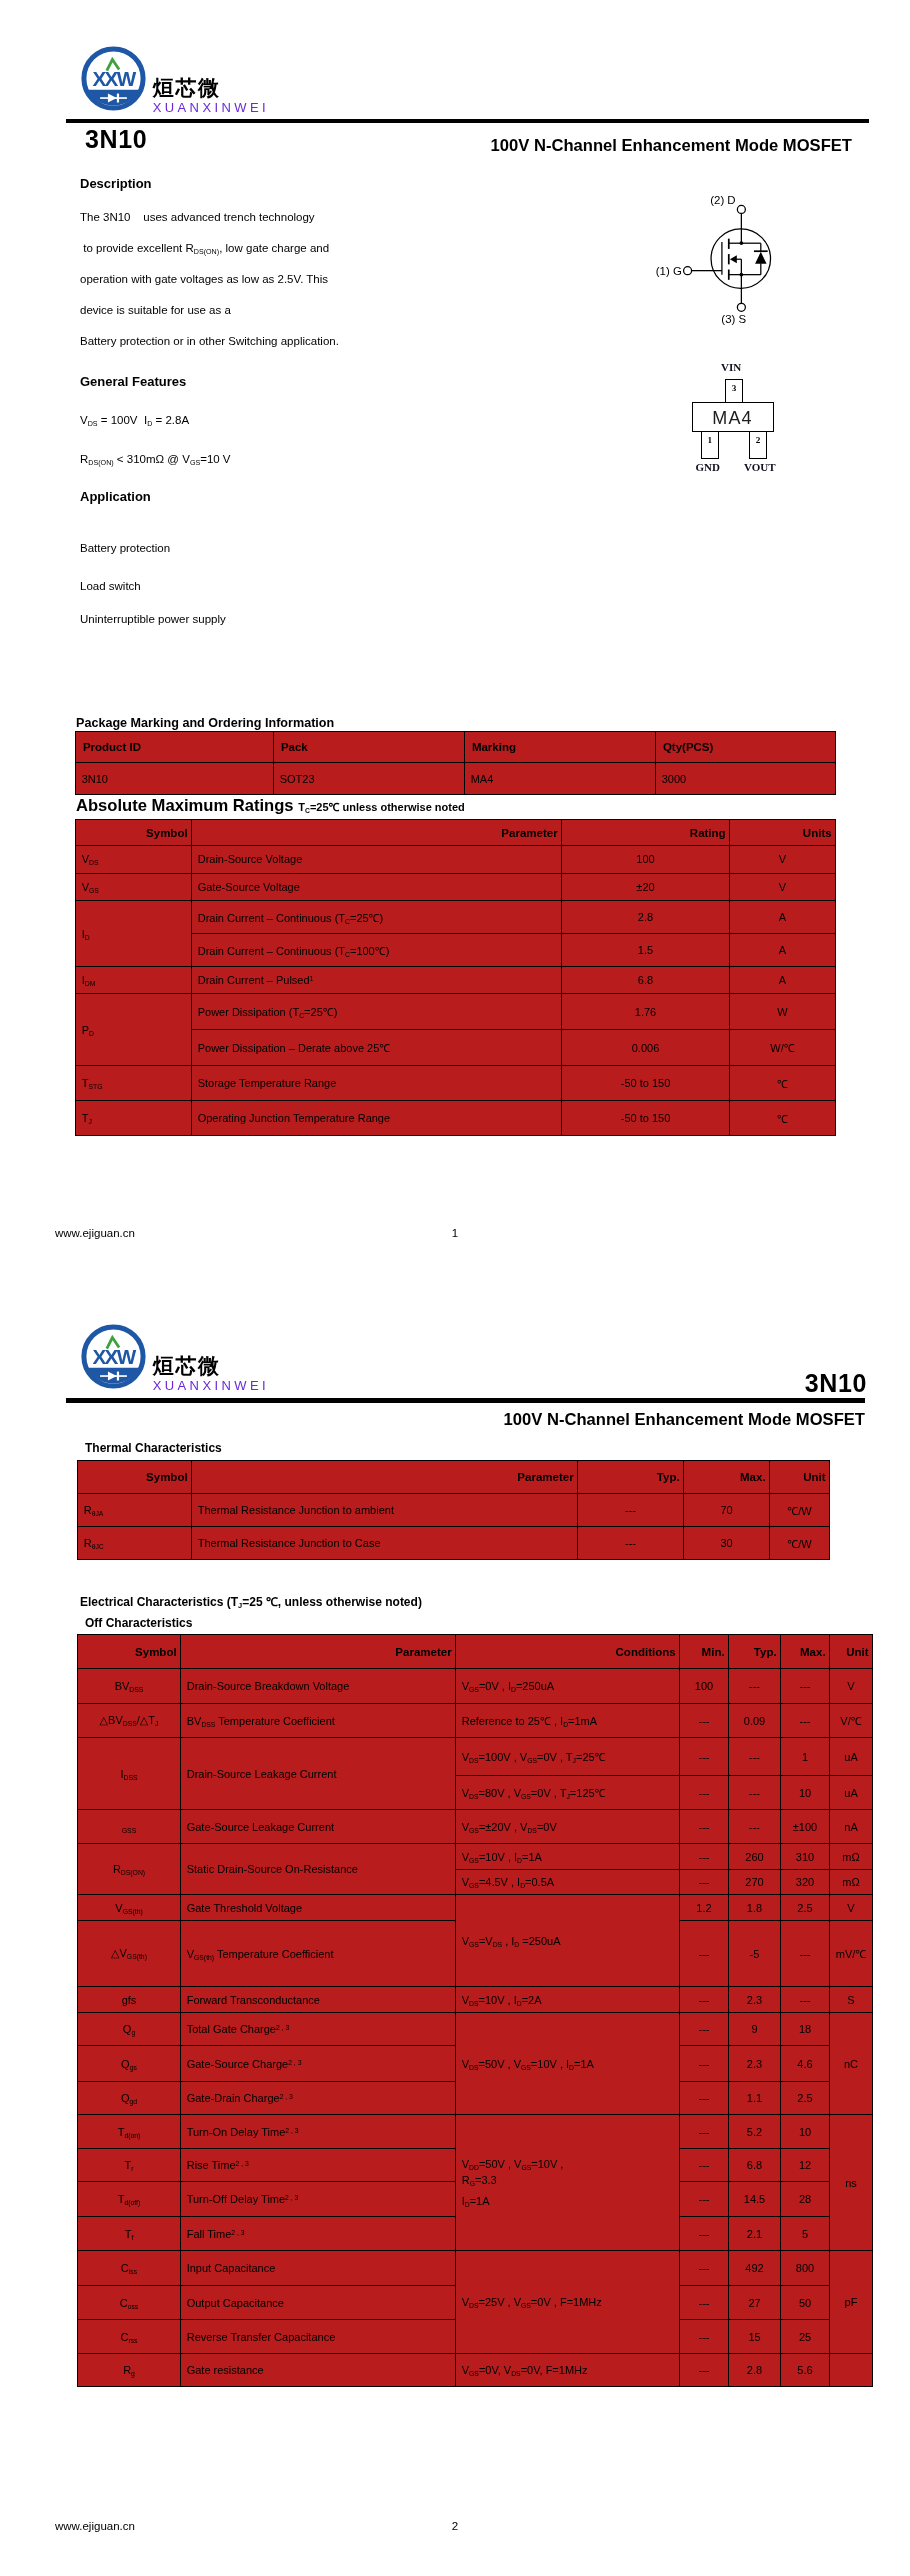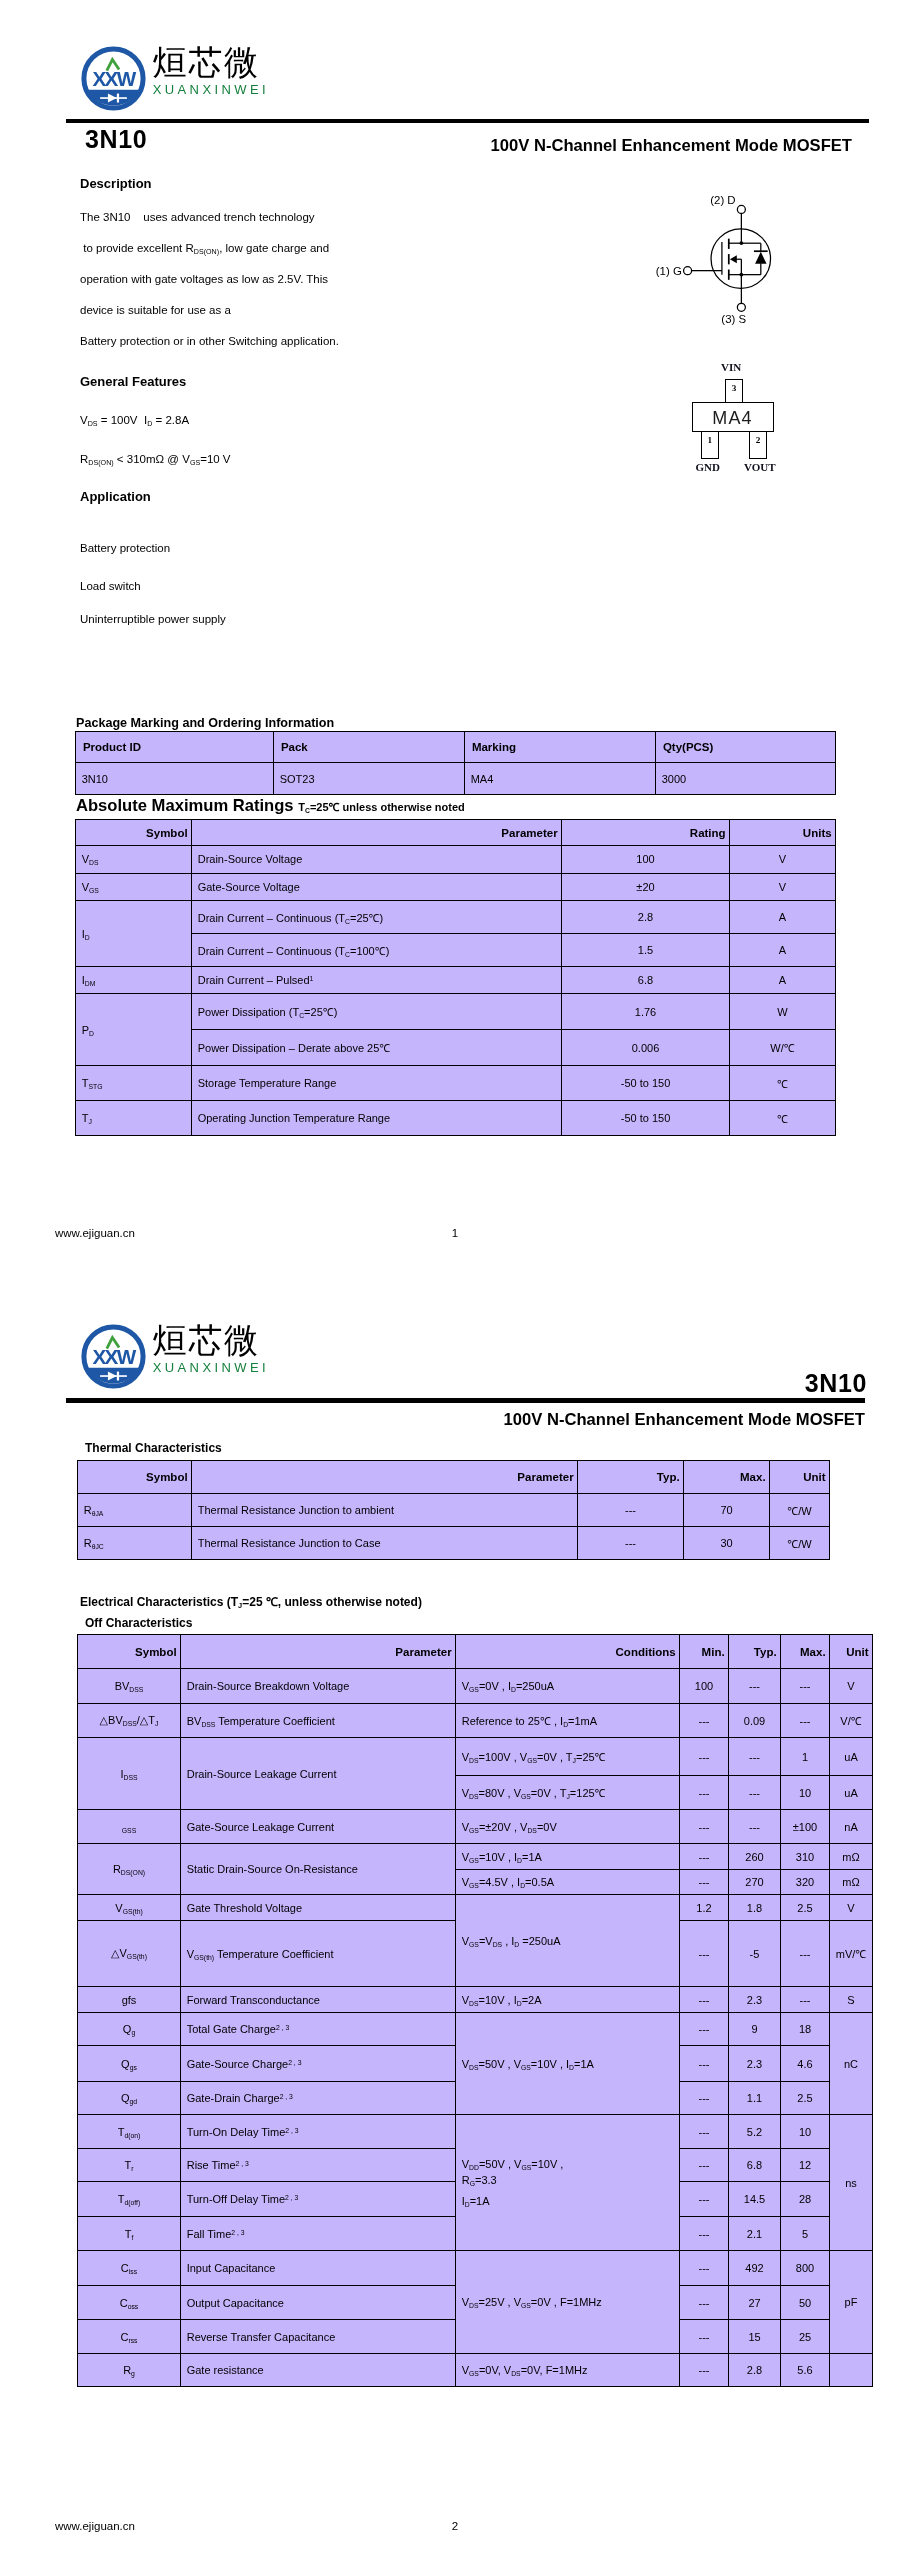--- a/index.html
+++ b/index.html
@@ -21,26 +21,26 @@
   .footer-text { font-size:11.5px; }
 
   sub { font-size:0.62em; vertical-align:-0.25em; line-height:0; }
   sup { font-size:0.62em; vertical-align:0.45em; line-height:0; }
 
   .rule { position:absolute; background:#000; }
 
   
   .logo { position:absolute; display:flex; align-items:flex-start; }
   .logo-names { margin-left:5.7px; }
-  .logo-cn { font-size:34px; font-weight:normal; line-height:1.05; letter-spacing:1.7px;
-             font-family:"Liberation Sans", sans-serif; }
-  .logo-en { font-size:13px; letter-spacing:3.4px; color:#15803d; margin-top:1.1px; }
+  .logo-cn { font-size:21px; font-weight:bold; line-height:1.05; letter-spacing:1.7px;
+             font-family:"Liberation Sans", sans-serif;margin-top:32px; }
+  .logo-en { font-size:13px; letter-spacing:3.4px; color:#6d28d9; margin-top:1.1px; }
 
   
-  .dtable { position:absolute; border-collapse:collapse; table-layout:fixed; background:#c4b5fd; }
+  .dtable { position:absolute; border-collapse:collapse; table-layout:fixed; background:#b91c1c; }
   .dtable td, .dtable th { border:1.1px solid #000; font-size:11px; vertical-align:middle;
                            padding:0 3.4px; overflow:hidden; }
   .dtable th { font-weight:bold; text-align:right; font-size:11.5px; }
   .dtable th.lft { text-align:left; padding-left:6.9px; }
   td.sym  { text-align:left; padding-left:5.7px; }
   td.symc { text-align:center; }
   td.par  { text-align:left; padding-left:5.7px; }
   td.cond { text-align:left; padding-left:5.7px; }
   td.ctr  { text-align:center; }
 

